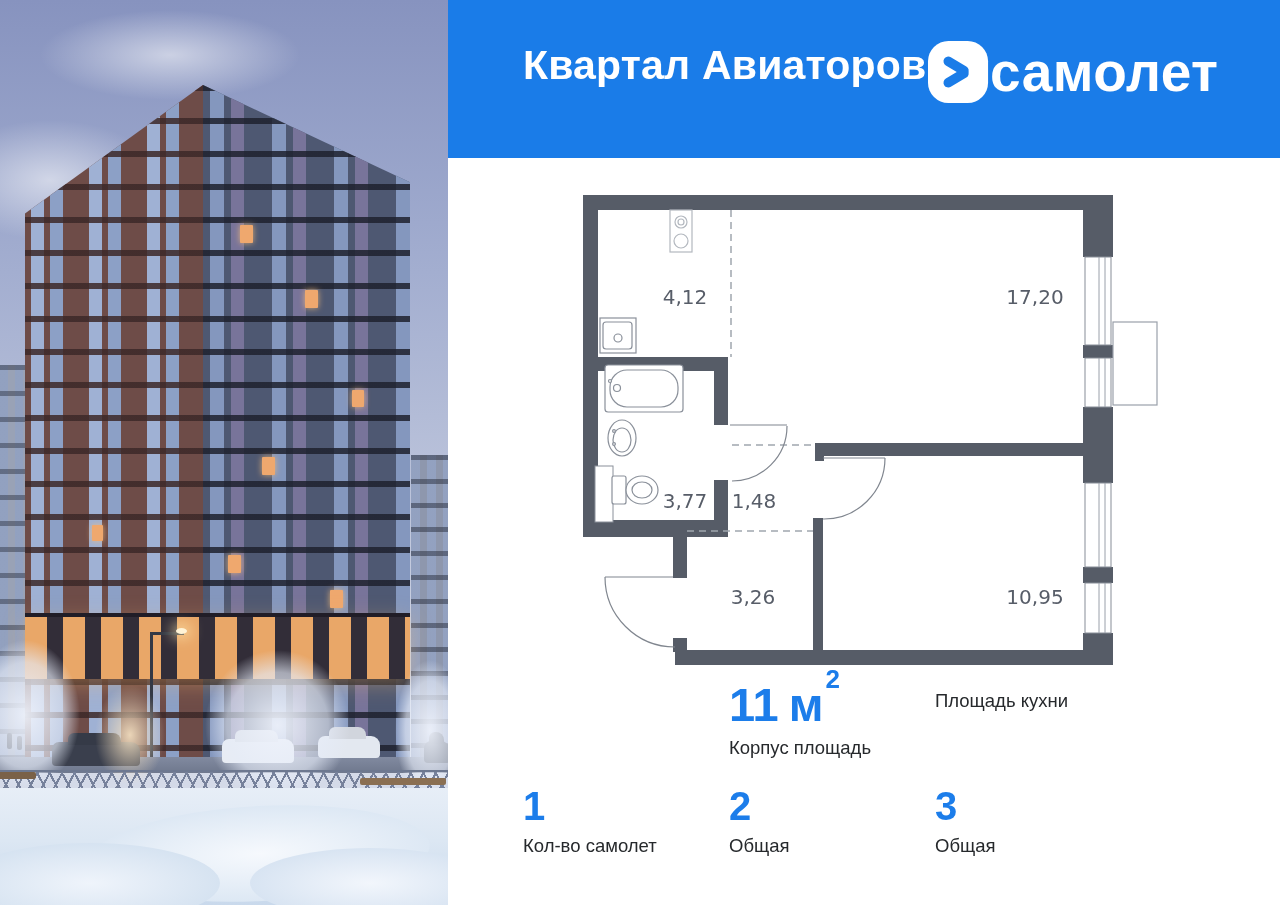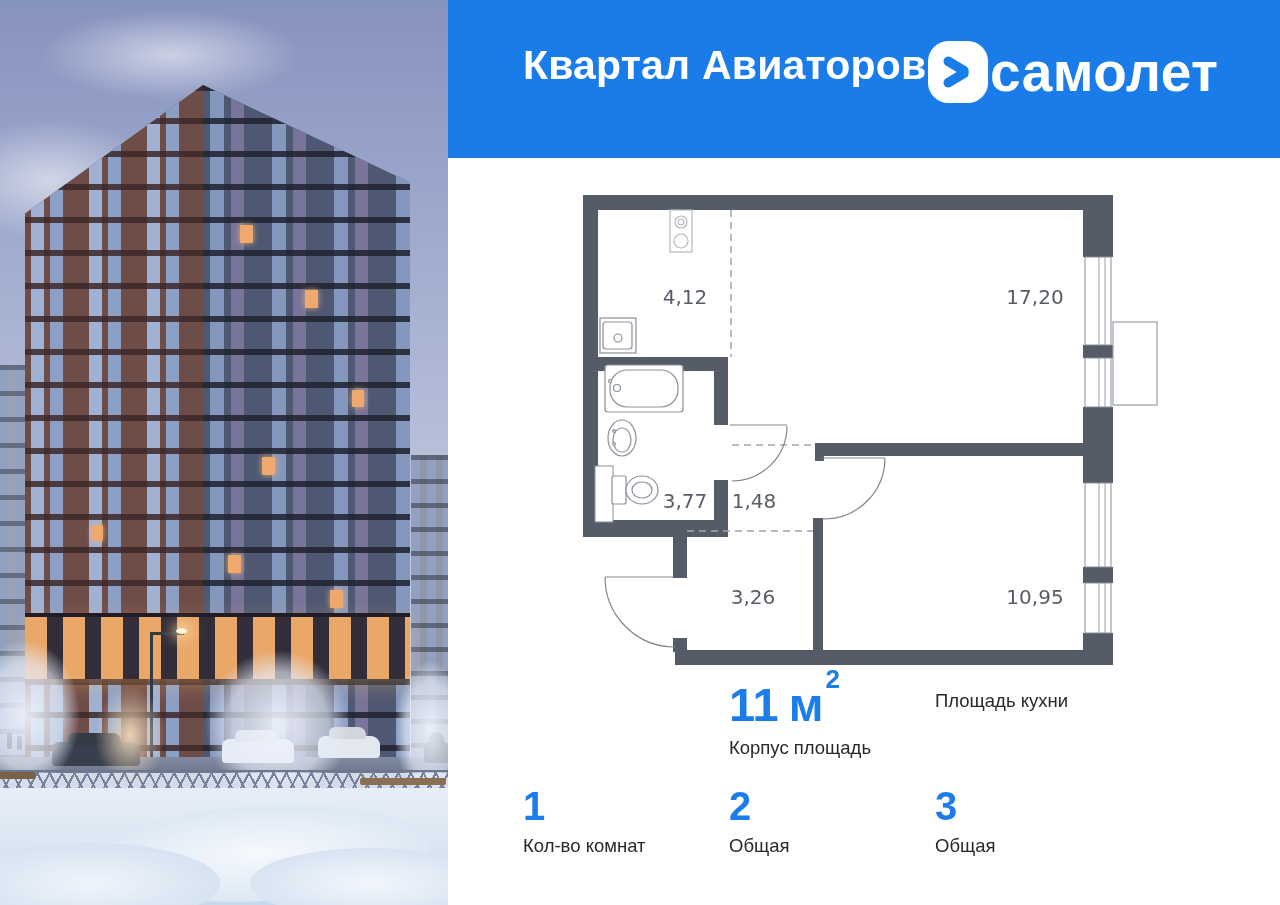--- a/index.html
+++ b/index.html
@@ -238,21 +238,21 @@
     <div class="stat r1" style="left:281px;top:681px;">
       <div class="stat-value"><span>11</span><span class="unit"><span>м</span><sup>2</sup></span></div>
       <div class="stat-label">Корпус площадь</div>
     </div>
     <div class="stat r1" style="left:487px;top:681px;">
       <div class="stat-label">Площадь кухни</div>
     </div>
 
     <div class="stat r2" style="left:75px;top:786px;">
       <div class="stat-value">1</div>
-      <div class="stat-label">Кол-во комнат</div>
+      <div class="stat-label">Кол-во самолет</div>
     </div>
     <div class="stat r2" style="left:281px;top:786px;">
       <div class="stat-value">2</div>
       <div class="stat-label">Общая</div>
     </div>
     <div class="stat r2" style="left:487px;top:786px;">
       <div class="stat-value">3</div>
       <div class="stat-label">Общая</div>
     </div>
 

